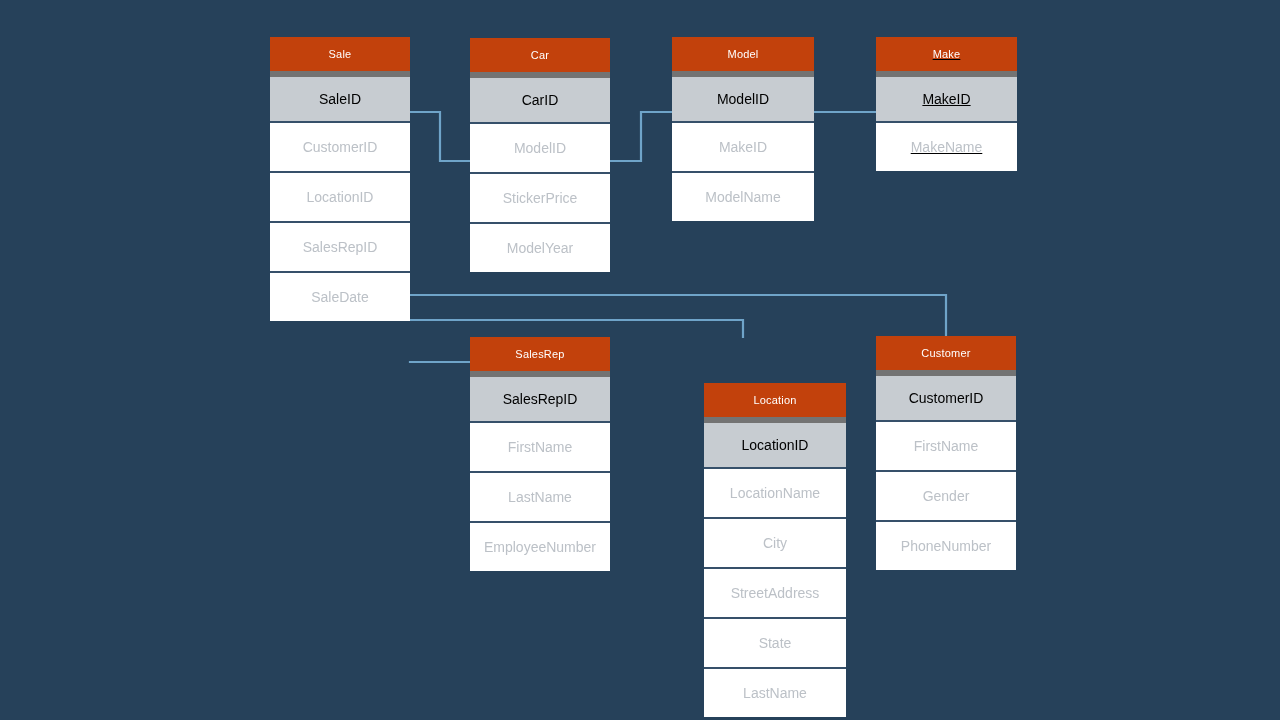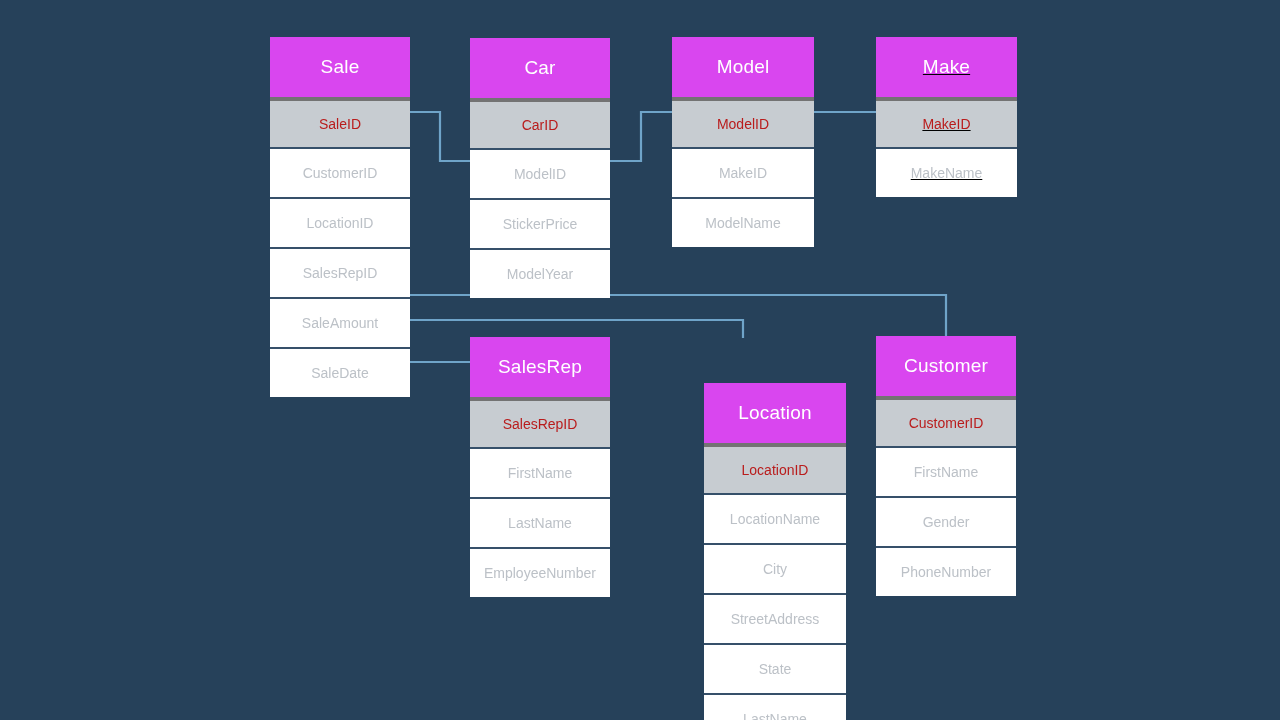--- a/index.html
+++ b/index.html
@@ -23,39 +23,39 @@
     height: 720px;
     pointer-events: none;
     z-index: 1;
   }
   .entity {
     position: absolute;
     z-index: 2;
     box-sizing: border-box;
   }
   .entity-header {
-    height: 60px;
-    background: #d946ef;
+    height: 34px;
+    background: #c2410c;
     color: #ffffff;
-    font-size: 19px;
+    font-size: 11px;
     display: flex;
     align-items: center;
     justify-content: center;
     letter-spacing: 0.2px;
     box-sizing: border-box;
   }
   .entity-pk {
     height: 50px;
     background: #c7ccd1;
-    color: #b91c1c;
+    color: #000000;
     font-size: 14px;
     display: flex;
     align-items: center;
     justify-content: center;
-    border-top: 4px solid #737373;
+    border-top: 6px solid #737373;
     box-sizing: border-box;
   }
   .entity-field {
     height: 50px;
     background: #ffffff;
     color: #bcc1c7;
     font-size: 14px;
     display: flex;
     align-items: center;
     justify-content: center;
@@ -84,21 +84,20 @@
       <path d="M 410 362 L 470 362"></path>
     </g>
   </svg>
 
   <div class="entity" style="left:270px; top:37px; width:140px;">
     <div class="entity-header">Sale</div>
     <div class="entity-pk">SaleID</div>
     <div class="entity-field">CustomerID</div>
     <div class="entity-field">LocationID</div>
     <div class="entity-field">SalesRepID</div>
-    <div class="entity-field">SaleAmount</div>
     <div class="entity-field">SaleDate</div>
   </div>
 
   <div class="entity" style="left:470px; top:38px; width:140px;">
     <div class="entity-header">Car</div>
     <div class="entity-pk">CarID</div>
     <div class="entity-field">ModelID</div>
     <div class="entity-field">StickerPrice</div>
     <div class="entity-field">ModelYear</div>
   </div>

